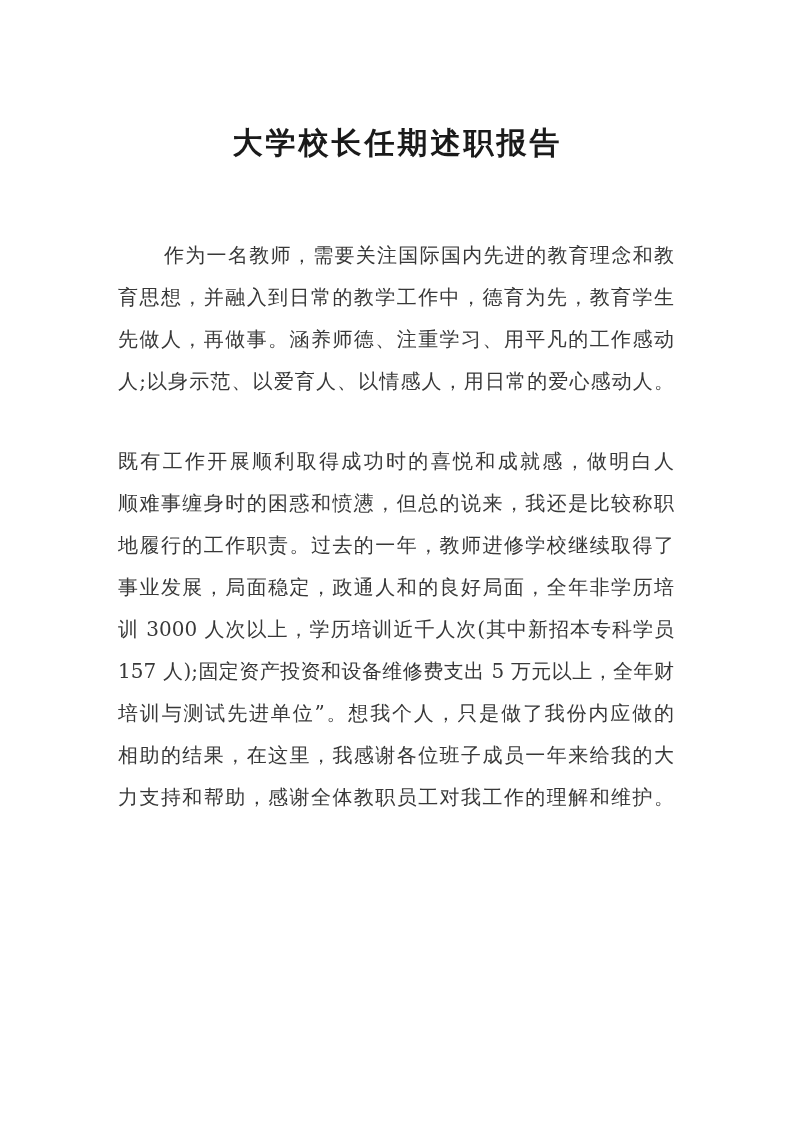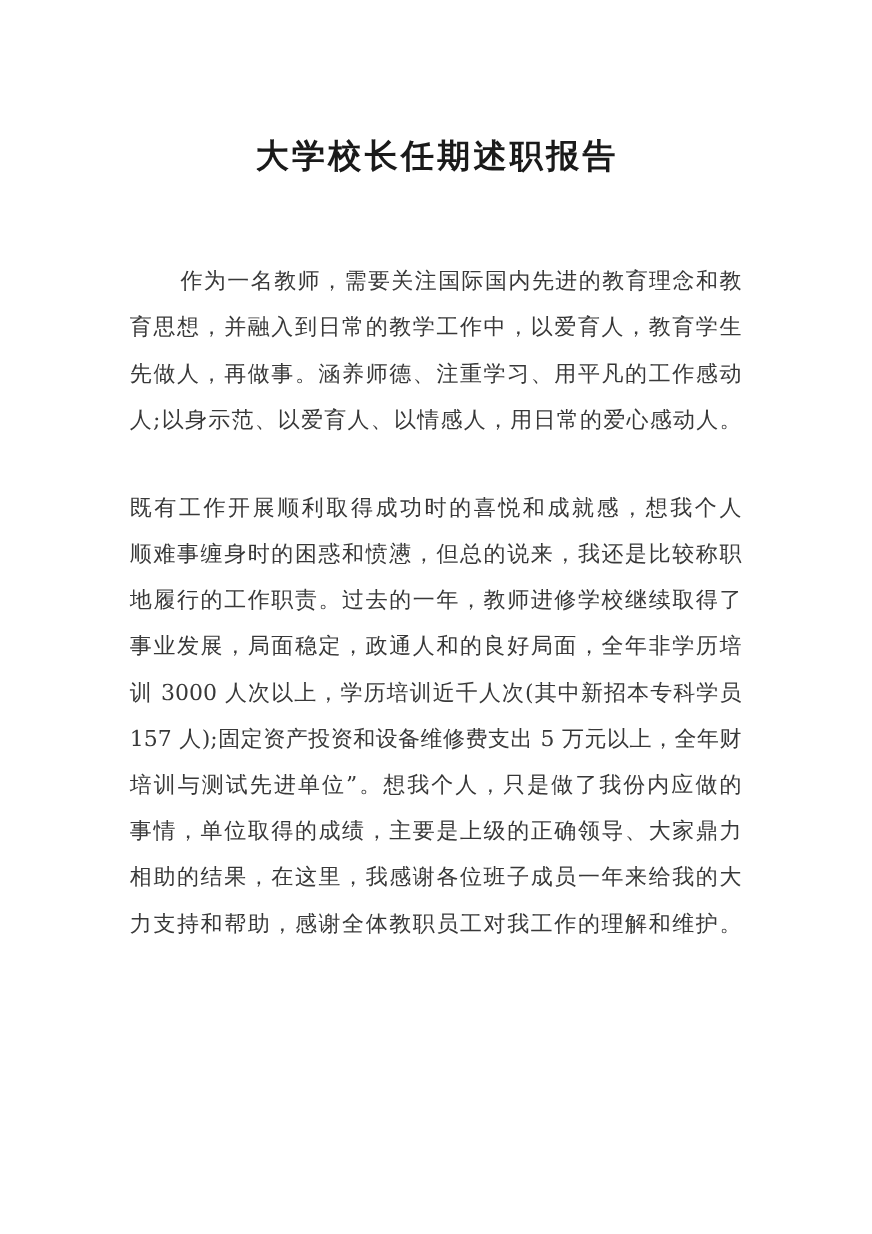--- a/index.html
+++ b/index.html
@@ -50,31 +50,30 @@
 </style>
 </head>
 <body>
 
 <div class="page" style="--title-color: #1a1a1a; --text-color: #383838; background: rgb(255, 255, 255);">
   <div class="content">
     <h1 class="doc-title">大学校长任期述职报告</h1>
     <div id="paragraphs">
         <div class="para p1">
           <div class="line first">作为一名教师，需要关注国际国内先进的教育理念和教</div>
-          <div class="line">育思想，并融入到日常的教学工作中，以爱育人，教育学生</div>
+          <div class="line">育思想，并融入到日常的教学工作中，德育为先，教育学生</div>
           <div class="line">先做人，再做事。涵养师德、注重学习、用平凡的工作感动</div>
           <div class="line">人;以身示范、以爱育人、以情感人，用日常的爱心感动人。</div>
         </div>
         <div class="para p2">
-          <div class="line">既有工作开展顺利取得成功时的喜悦和成就感，想我个人</div>
+          <div class="line">既有工作开展顺利取得成功时的喜悦和成就感，做明白人</div>
           <div class="line">顺难事缠身时的困惑和愤懑，但总的说来，我还是比较称职</div>
           <div class="line">地履行的工作职责。过去的一年，教师进修学校继续取得了</div>
           <div class="line">事业发展，局面稳定，政通人和的良好局面，全年非学历培</div>
           <div class="line">训 3000 人次以上，学历培训近千人次(其中新招本专科学员</div>
           <div class="line">157 人);固定资产投资和设备维修费支出 5 万元以上，全年财</div>
           <div class="line">培训与测试先进单位”。想我个人，只是做了我份内应做的</div>
-          <div class="line">事情，单位取得的成绩，主要是上级的正确领导、大家鼎力</div>
           <div class="line">相助的结果，在这里，我感谢各位班子成员一年来给我的大</div>
           <div class="line">力支持和帮助，感谢全体教职员工对我工作的理解和维护。</div>
         </div>
       </div>
   </div>
 </div>
 
 </body></html>

